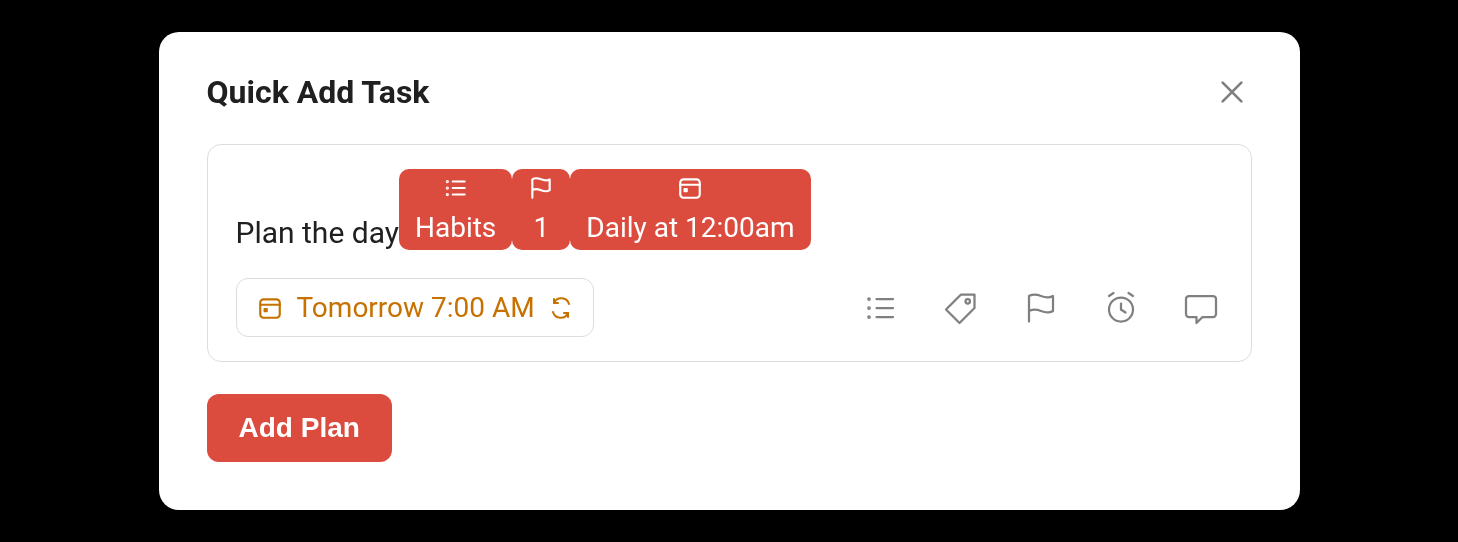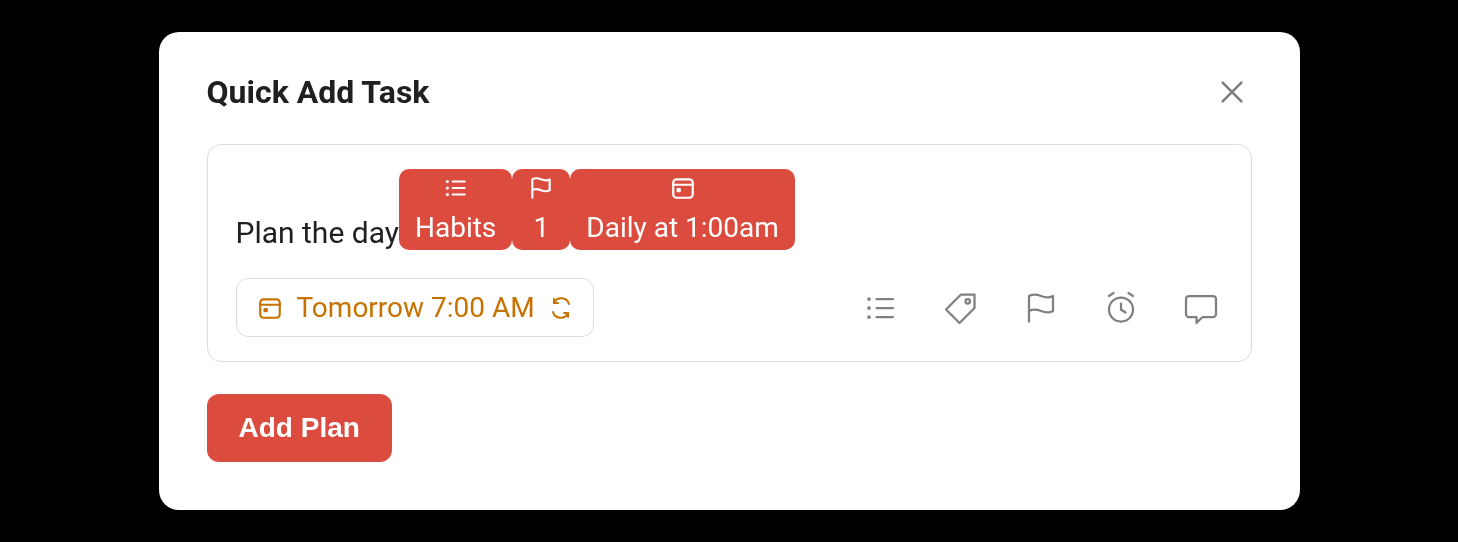--- a/index.html
+++ b/index.html
@@ -188,21 +188,21 @@
         </svg>
         <span>1</span>
       </span>
 
       <span class="chip">
         <svg viewBox="0 0 24 24" stroke-linecap="round" stroke-linejoin="round">
           <rect x="3" y="4" width="18" height="17" rx="3"></rect>
           <line x1="3" y1="9" x2="21" y2="9"></line>
           <rect x="6" y="12" width="4" height="4" rx="1" fill="#fff" stroke="none"></rect>
         </svg>
-        <span>Daily at 1:00am</span>
+        <span>Daily at 12:00am</span>
       </span>
     </div>
 
     <div class="controls-row">
       <div class="schedule-pill">
         <svg class="cal-icon" viewBox="0 0 24 24" stroke-linecap="round" stroke-linejoin="round">
           <rect x="3" y="4" width="18" height="17" rx="3"></rect>
           <line x1="3" y1="9" x2="21" y2="9"></line>
           <rect x="6" y="12" width="4" height="4" rx="1" fill="#c77100" stroke="none"></rect>
         </svg>

